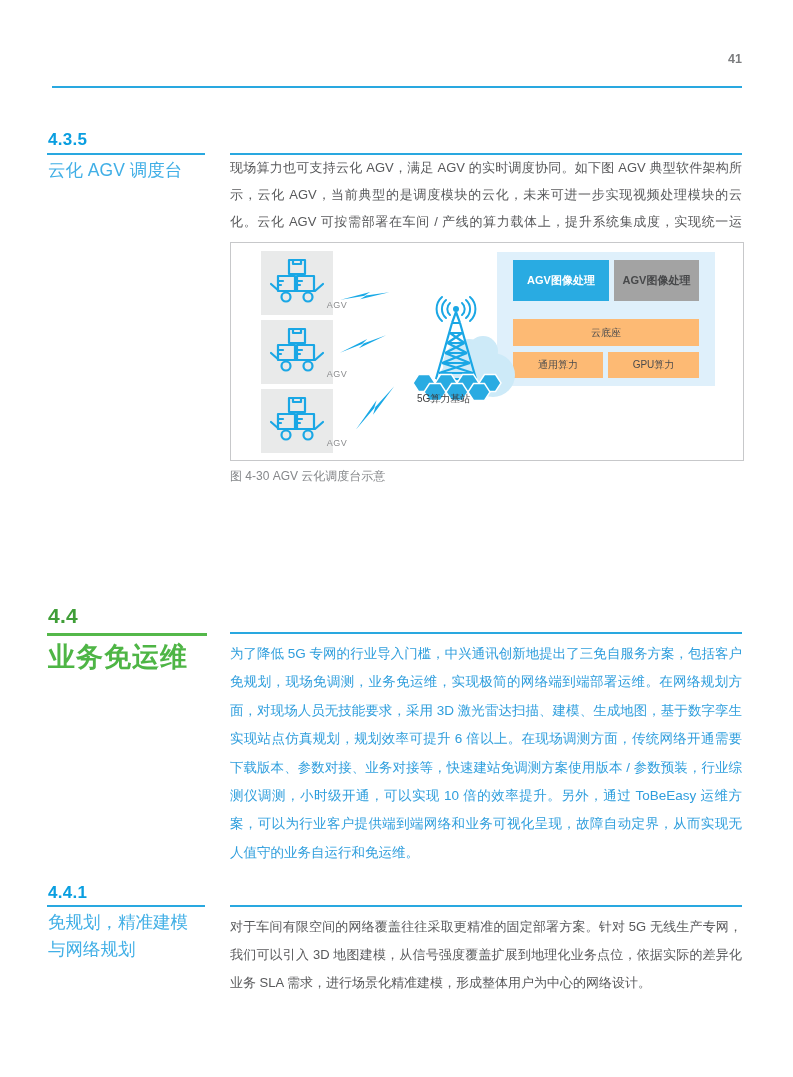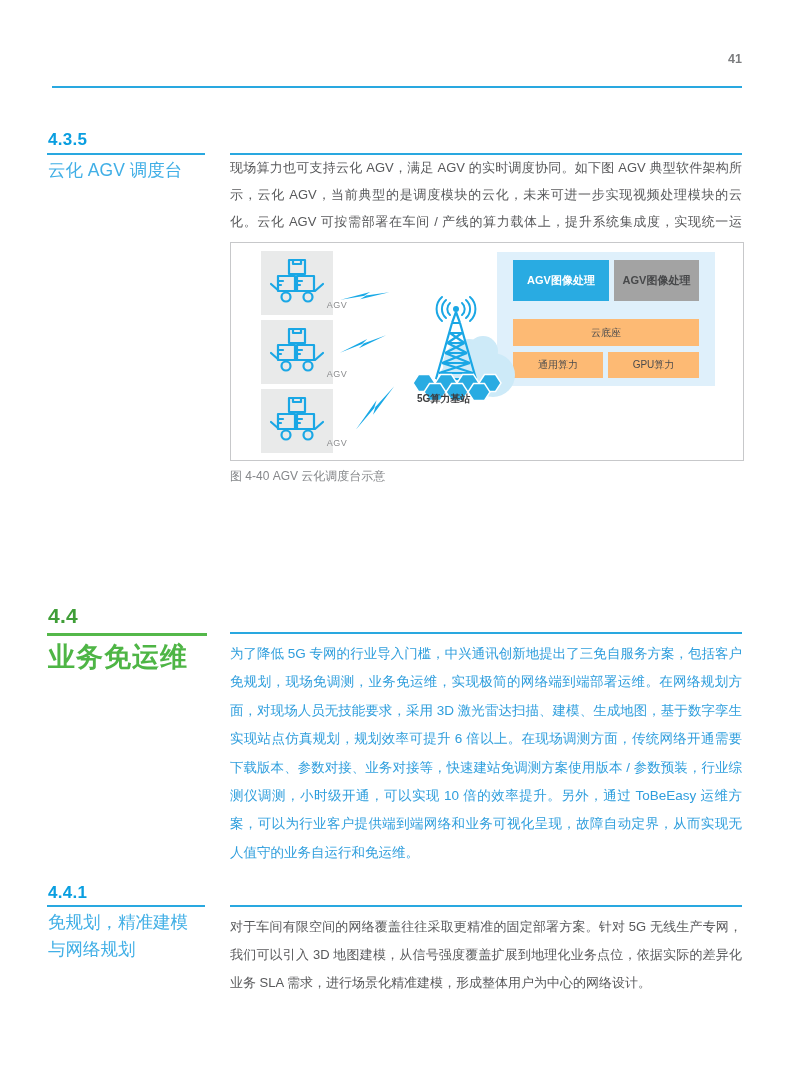--- a/index.html
+++ b/index.html
@@ -32,21 +32,21 @@
   
   .figure{top:242px;left:230px;width:514px;height:219px;background:#fff;
           border:1px solid #c7c8ca;box-sizing:border-box;}
   .agv-tile{left:30px;width:72px;height:64px;background:#e9eaea;z-index:1;}
   .agv-tile svg{margin:7px auto 0 auto;}
   .agv-label{position:absolute;bottom:5px;left:0;width:100%;text-align:center;
              font-size:9px;color:#8b8c8e;letter-spacing:.5px;margin-left:40px;}
   .bolt{z-index:2;}
   .cloud{z-index:2;}
   .tower{z-index:3;}
-  .tower-label{left:186px;top:149px;font-size:10px;font-weight:bold;color:#3c3d3f;
+  .tower-label{left:186px;top:149px;font-size:10px;font-weight:normal;color:#3c3d3f;
                white-space:nowrap;z-index:3;}
   .panel{left:266px;top:9px;width:218px;height:134px;background:#dff0fb;z-index:1;}
   .pbox{position:absolute;display:flex;align-items:center;justify-content:center;
         box-sizing:border-box;text-align:center;}
   .pbox.blue-box{left:16px;top:8px;width:96px;height:41px;background:#29abe2;
         color:#ffffff;font-size:11px;font-weight:bold;}
   .pbox.green-box{left:117px;top:8px;width:85px;height:41px;background:#a3a3a3;
         color:#47484a;font-size:11px;font-weight:bold;}
   .pbox.lb{background:#fdba74;color:#4a4b4d;font-size:10px;}
   .pbox.base{left:16px;top:67px;width:186px;height:27px;}
@@ -169,21 +169,21 @@
 
     <div class="abs panel">
       <div class="pbox blue-box">AGV图像处理</div>
       <div class="pbox green-box">AGV图像处理</div>
       <div class="pbox lb base">云底座</div>
       <div class="pbox lb gen">通用算力</div>
       <div class="pbox lb gpu">GPU算力</div>
     </div>
   </div>
 
-  <div class="abs fig-caption">图 4-40 AGV 云化调度台示意</div>
+  <div class="abs fig-caption">图 4-30 AGV 云化调度台示意</div>
 
   <div class="abs sec-num green" style="top:604px;">4.4</div>
   <div class="abs num-underline green" style="top:633px;"></div>
   <div class="abs sec-title green" style="top:644px;">业务免运维</div>
   <div class="abs col-rule" style="top:632px;"></div>
   <p class="abs body-par blue" style="top:640px;">为了降低 5G 专网的行业导入门槛，中兴通讯创新地提出了三免自服务方案，包括客户免规划，现场免调测，业务免运维，实现极简的网络端到端部署运维。在网络规划方面，对现场人员无技能要求，采用 3D 激光雷达扫描、建模、生成地图，基于数字孪生实现站点仿真规划，规划效率可提升 6 倍以上。在现场调测方面，传统网络开通需要下载版本、参数对接、业务对接等，快速建站免调测方案使用版本 / 参数预装，行业综测仪调测，小时级开通，可以实现 10 倍的效率提升。另外，通过 ToBeEasy 运维方案，可以为行业客户提供端到端网络和业务可视化呈现，故障自动定界，从而实现无人值守的业务自运行和免运维。</p>
 
   <div class="abs sec-num" style="top:883px;">4.4.1</div>
   <div class="abs num-underline" style="top:905px;"></div>
   <div class="abs sec-title" style="top:909px;">

